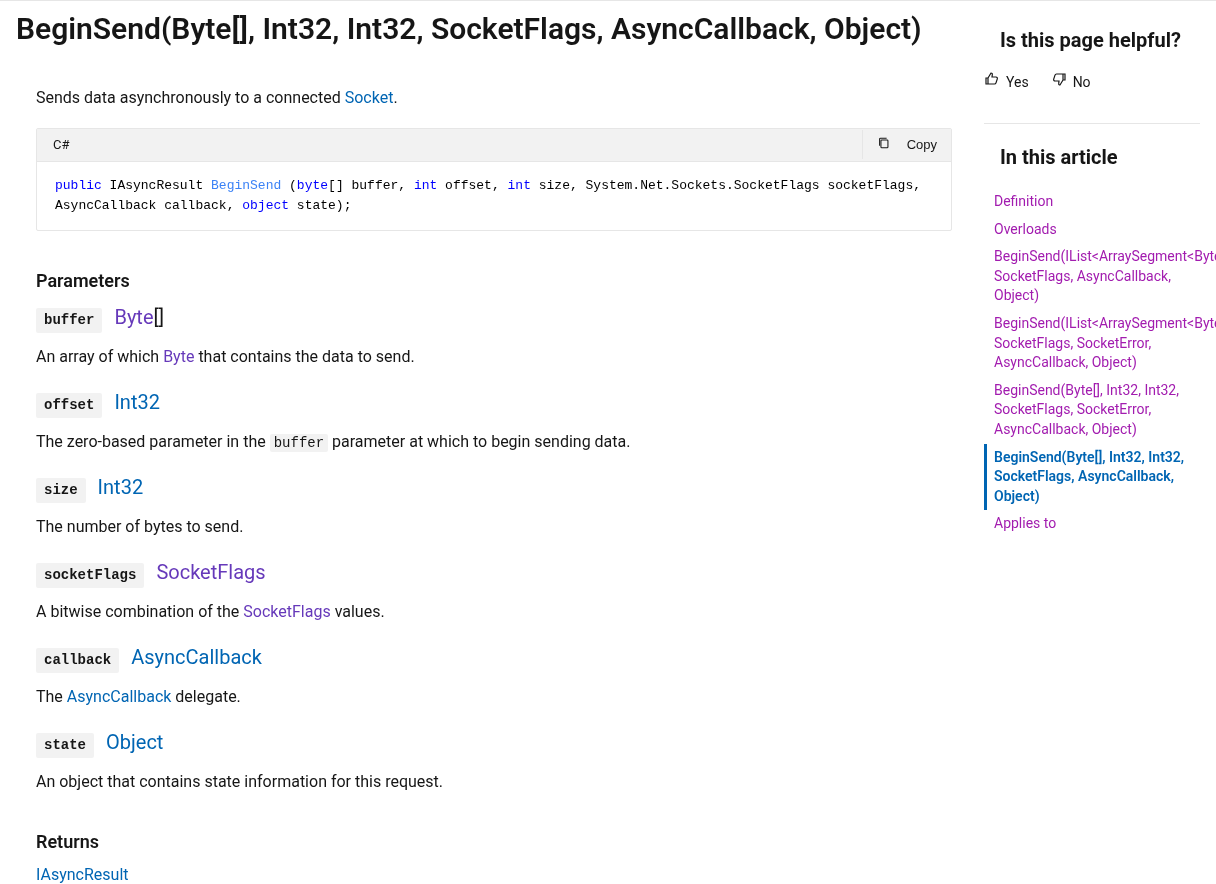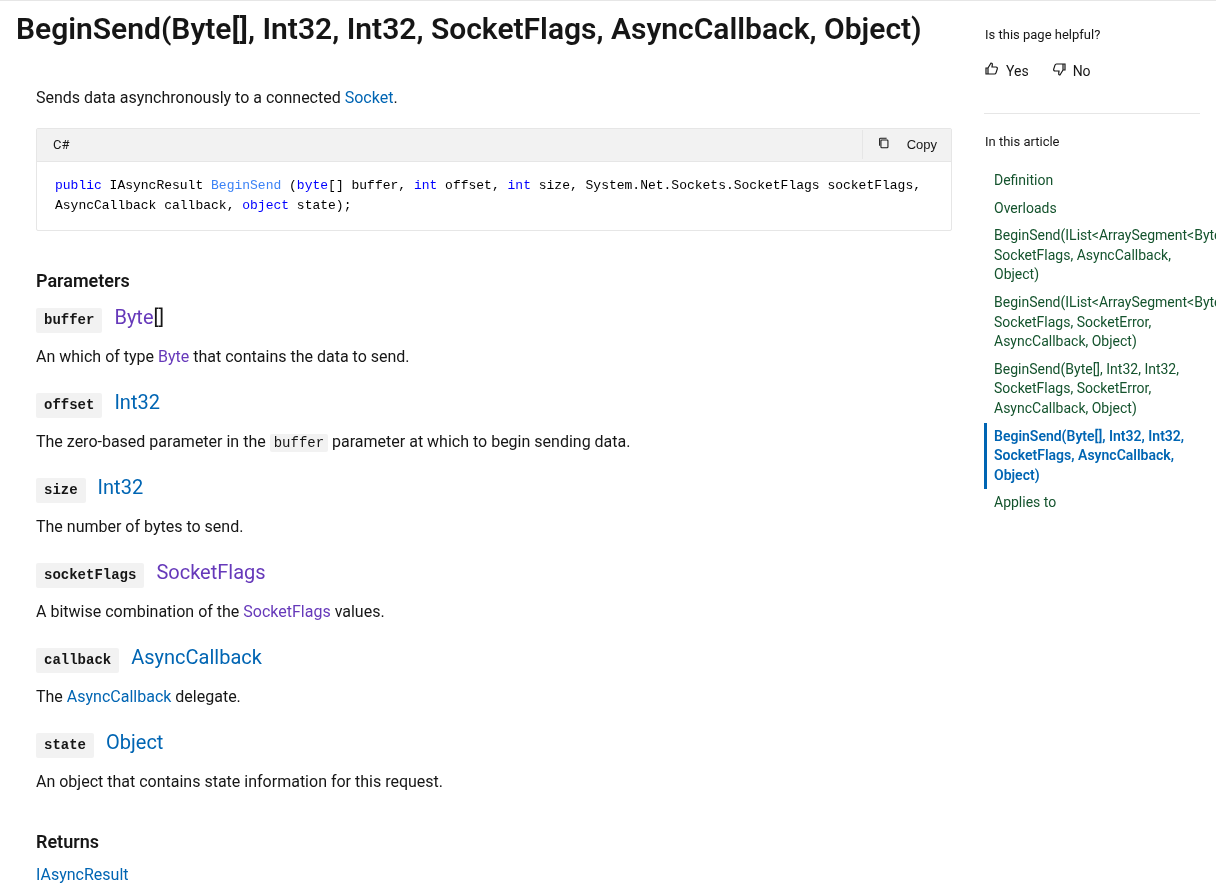--- a/index.html
+++ b/index.html
@@ -106,23 +106,23 @@
   code.inline {
     background: #f2f2f2;
     padding: 1px 4px;
     border-radius: 2px;
     font-family: Consolas, "Courier New", monospace;
     font-size: 14px;
   }
 
   
   .aside h2 {
-    font-size: 13px;
-    font-weight: 400;
-    margin: 0 0 16px 1px;
+    font-size: 20px;
+    font-weight: 700;
+    margin: 0 0 16px 16px;
   }
   .feedback {
     display: flex;
     gap: 22px;
     margin-bottom: 30px;
     font-size: 14px;
   }
   .feedback-btn {
     display: inline-flex;
     align-items: center;
@@ -134,21 +134,21 @@
     cursor: pointer;
     color: #161616;
   }
   .feedback-btn svg { width: 16px; height: 16px; }
   hr.sep { border: none; border-top: 1px solid #e6e6e6; margin: 0 0 18px 0; }
   .toc { list-style: none; padding: 0; margin: 0; }
   .toc li { margin: 0; }
   .toc a {
     display: block;
     padding: 4px 0 4px 8px;
-    color: #14532d;
+    color: #a21caf;
     font-size: 14px;
     line-height: 1.4;
     border-left: 2px solid transparent;
   }
   .toc a.active {
     color: #0065b3;
     font-weight: 600;
     border-left: 3px solid #0065b3;
     padding-left: 7px;
   }
@@ -178,21 +178,21 @@
             <span>Copy</span>
           </button>
         </div>
         <pre class="code" id="code-pre"><span class="k-blue">public </span><span class="k-dark">IAsyncResult </span><span class="k-teal">BeginSend </span><span class="k-dark">(</span><span class="k-blue">byte</span><span class="k-dark">[] buffer, </span><span class="k-blue">int</span><span class="k-dark"> offset, </span><span class="k-blue">int</span><span class="k-dark"> size, System.Net.Sockets.SocketFlags socketFlags, AsyncCallback callback, </span><span class="k-blue">object</span><span class="k-dark"> state);</span></pre>
       </div>
 
       <h3 class="section-h">Parameters</h3>
       <div id="params-container">
           <div class="param-block">
             <div><span class="param-name">buffer</span><span class="param-type"><a href="#" class="visited">Byte</a><span>[]</span></span></div>
-            <div class="param-desc"><span>An which of type </span><a href="#" class="underline visited">Byte</a><span> that contains the data to send.</span></div>
+            <div class="param-desc"><span>An array of which </span><a href="#" class="underline visited">Byte</a><span> that contains the data to send.</span></div>
           </div>
           <div class="param-block">
             <div><span class="param-name">offset</span><span class="param-type"><a href="#">Int32</a></span></div>
             <div class="param-desc"><span>The zero-based parameter in the </span><code class="inline">buffer</code><span> parameter at which to begin sending data.</span></div>
           </div>
           <div class="param-block">
             <div><span class="param-name">size</span><span class="param-type"><a href="#">Int32</a></span></div>
             <div class="param-desc"><span>The number of bytes to send.</span></div>
           </div>
           <div class="param-block">

